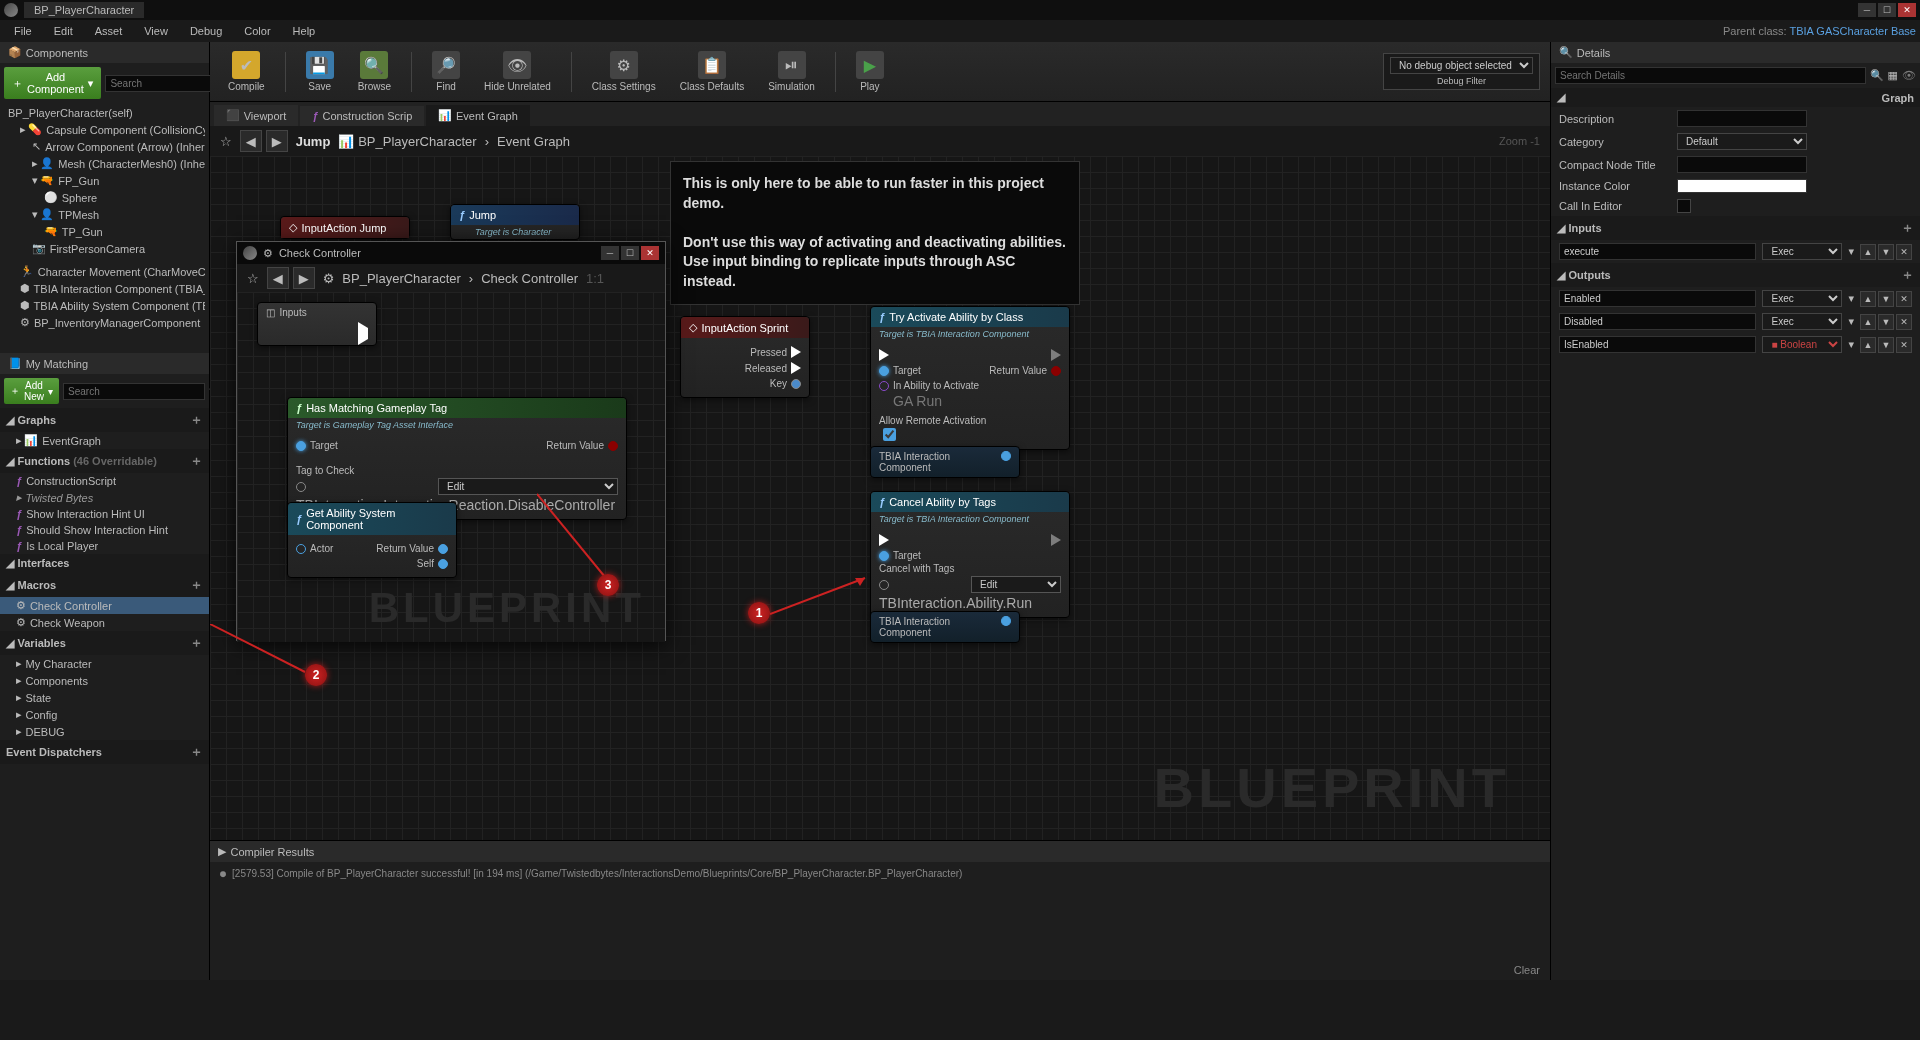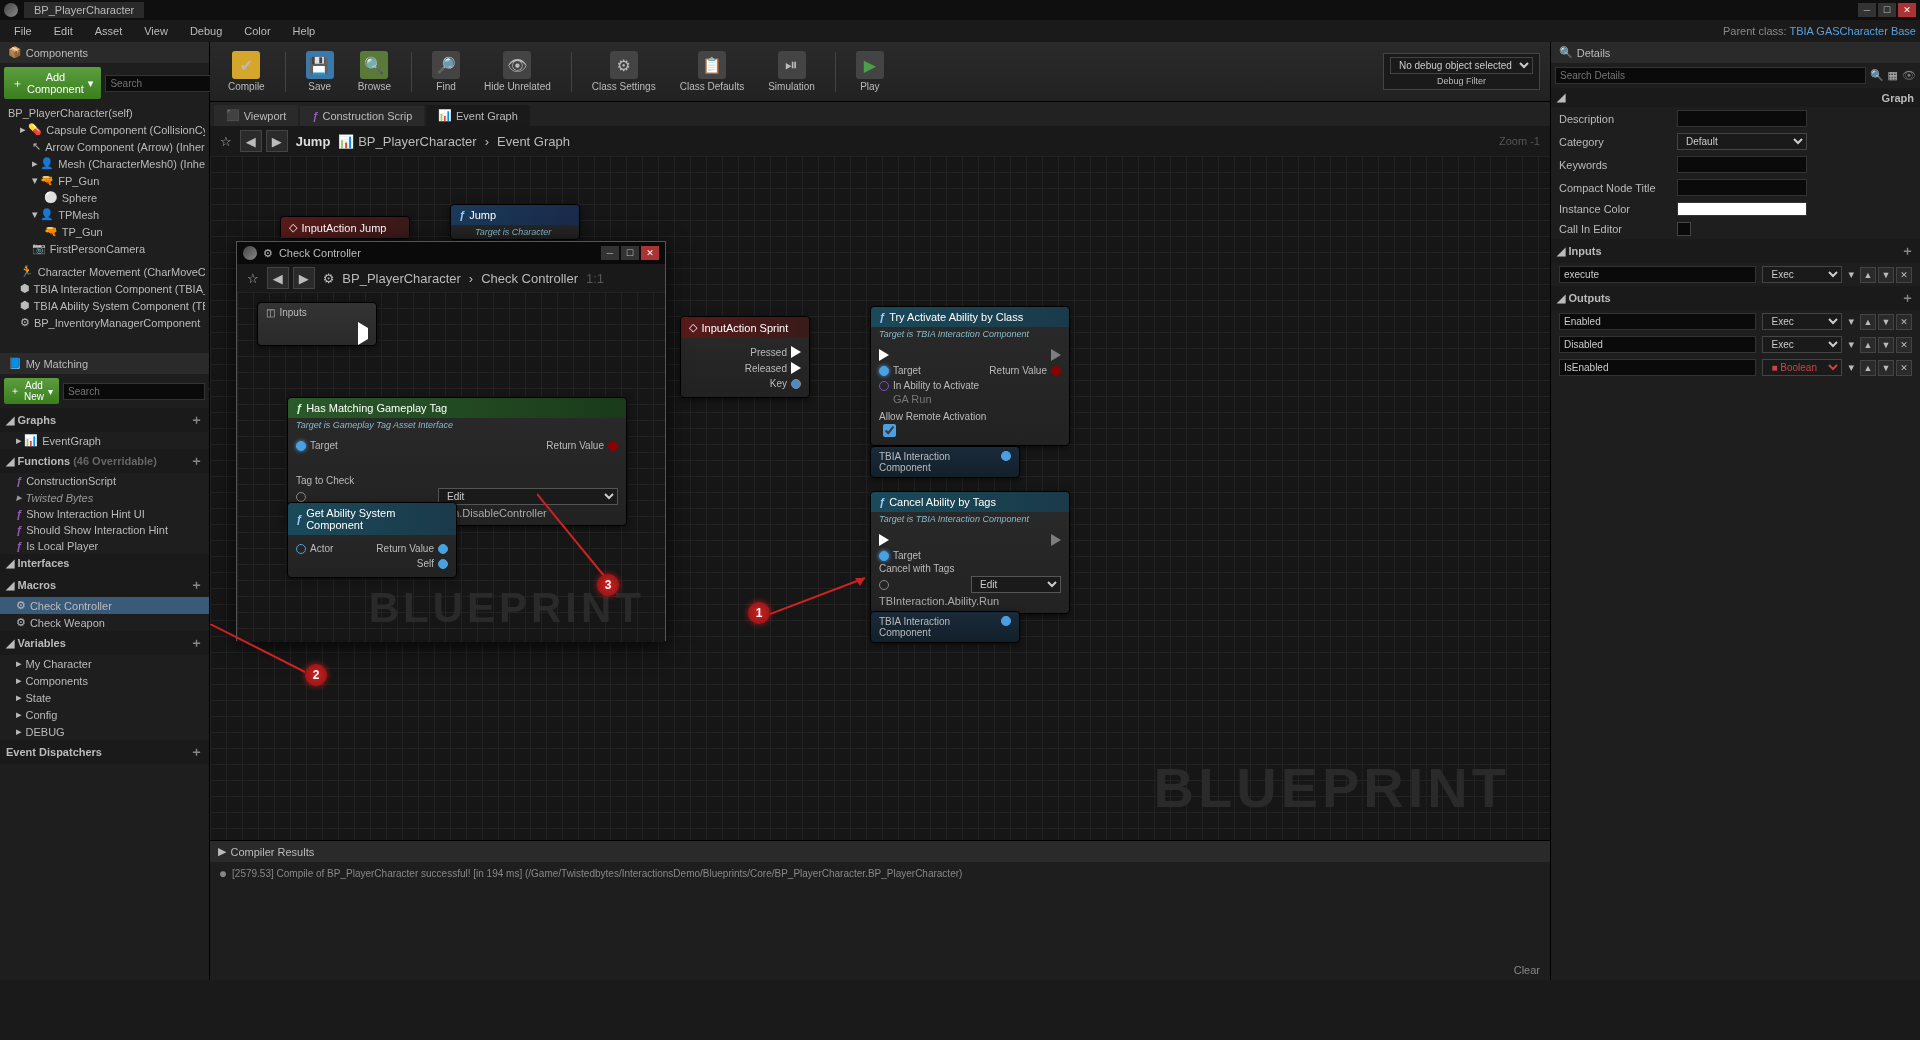--- a/index.html
+++ b/index.html
@@ -79,21 +79,21 @@
 .details-input { flex: 1; background: #0a0a0a; border: 1px solid #333; padding: 2px 4px; color: #ccc; font-size: 10px; max-width: 130px; }
 .details-select { background: #1a1a1a; border: 1px solid #444; color: #ccc; font-size: 10px; padding: 1px 4px; }
 .param-row { display: flex; align-items: center; padding: 3px 8px; gap: 6px; }
 .param-name { flex: 1; background: #0a0a0a; border: 1px solid #333; padding: 2px 4px; color: #ccc; font-size: 10px; }
 .param-type { width: 80px; }
 .param-btns { display: flex; gap: 2px; }
 .param-btn { width: 16px; height: 16px; background: #2a2a2a; border: 1px solid #444; display: flex; align-items: center; justify-content: center; cursor: pointer; font-size: 9px; }
 .type-pill { display: inline-block; width: 8px; height: 8px; border-radius: 2px; margin-right: 4px; }
 .checkbox { width: 14px; height: 14px; background: #0a0a0a; border: 1px solid #444; }
 .gameplay-tag-dropdown { background: #1a1a1a; border: 1px solid #555; color: #ccc; padding: 1px 4px; font-size: 10px; width: 180px; }
-.tag-text { font-size: 11px; color: #aaa; }
+.tag-text { font-size: 14px; color: #aaa; }
 svg.arrow { position: absolute; pointer-events: none; z-index: 99; }
 </style>
 </head>
 <body>
 
 <div class="titlebar">
   <div class="titlebar-left">
     <div class="ue-logo"></div>
     <div class="tab"><span>BP_PlayerCharacter</span></div>
   </div>
@@ -278,20 +278,24 @@
       </div>
       <span style="font-weight:bold;color:#ddd"><span>Jump</span></span>
       <span>📊 <span>BP_PlayerCharacter</span></span> ›
       <span><span>Event Graph</span></span>
       <span style="margin-left:auto;color:#555;font-size:11px">Zoom -1</span>
     </div>
 
     <div class="graph-area">
       <div class="watermark" style="right:40px;bottom:20px">BLUEPRINT</div>
 
+      <div class="note-box" style="left:460px;top:5px;width:410px">
+        <div>This is only here to be able to run faster in this project demo.</div><br>
+        <div>Don't use this way of activating and deactivating abilities. Use input binding to replicate inputs through ASC instead.</div>
+      </div>
 
       <div class="node" style="left:70px;top:60px;width:130px">
         <div class="node-header red">◇ <span>InputAction Jump</span></div>
       </div>
 
       <div class="node" style="left:240px;top:48px;width:130px">
         <div class="node-header blue">
             <span class="fn-icon" style="color:#9cf">ƒ</span> 
             <span>Jump</span>
           </div>
@@ -455,21 +459,21 @@
               <div class="pin-row">
                   <span class="pin">
                     <span class="pin-dot target"></span> 
                     <span>Target</span>
                   </span>
                   <span class="pin">
                     <span>Return Value</span> 
                     <span class="pin-dot bool"></span>
                   </span>
                 </div>
-              <div style="margin-top:22px"><span>Tag to Check</span></div>
+              <div style="margin-top:12px"><span>Tag to Check</span></div>
               <div class="pin-row">
                   <span class="pin">
                     <span class="pin-dot" style="border-color:#888"></span>
                   </span>
                   <select class="gameplay-tag-dropdown"><option>Edit</option></select>
                 </div>
               <div class="tag-text">TBInteraction.InteractionReaction.DisableController</div>
             </div>
           </div>
 
@@ -529,24 +533,20 @@
     <div class="section-header">◢ <span>Graph</span></div>
     <div class="details-row">
         <span class="details-label">Description</span>
         <input class="details-input" style="">
       </div>
     <div class="details-row">
         <span class="details-label">Category</span>
         <select class="details-select details-input"><option>Default</option></select>
       </div>
     <div class="details-row">
-        <span class="details-label">Keywords</span>
-        <input class="details-input" style="">
-      </div>
-    <div class="details-row">
         <span class="details-label">Compact Node Title</span>
         <input class="details-input" style="">
       </div>
     <div class="details-row">
         <span class="details-label">Instance Color</span>
         <div class="details-input" style="background:#fff;height:14px"></div>
       </div>
     <div class="details-row">
         <span class="details-label">Call In Editor</span>
         <div class="checkbox"></div>

